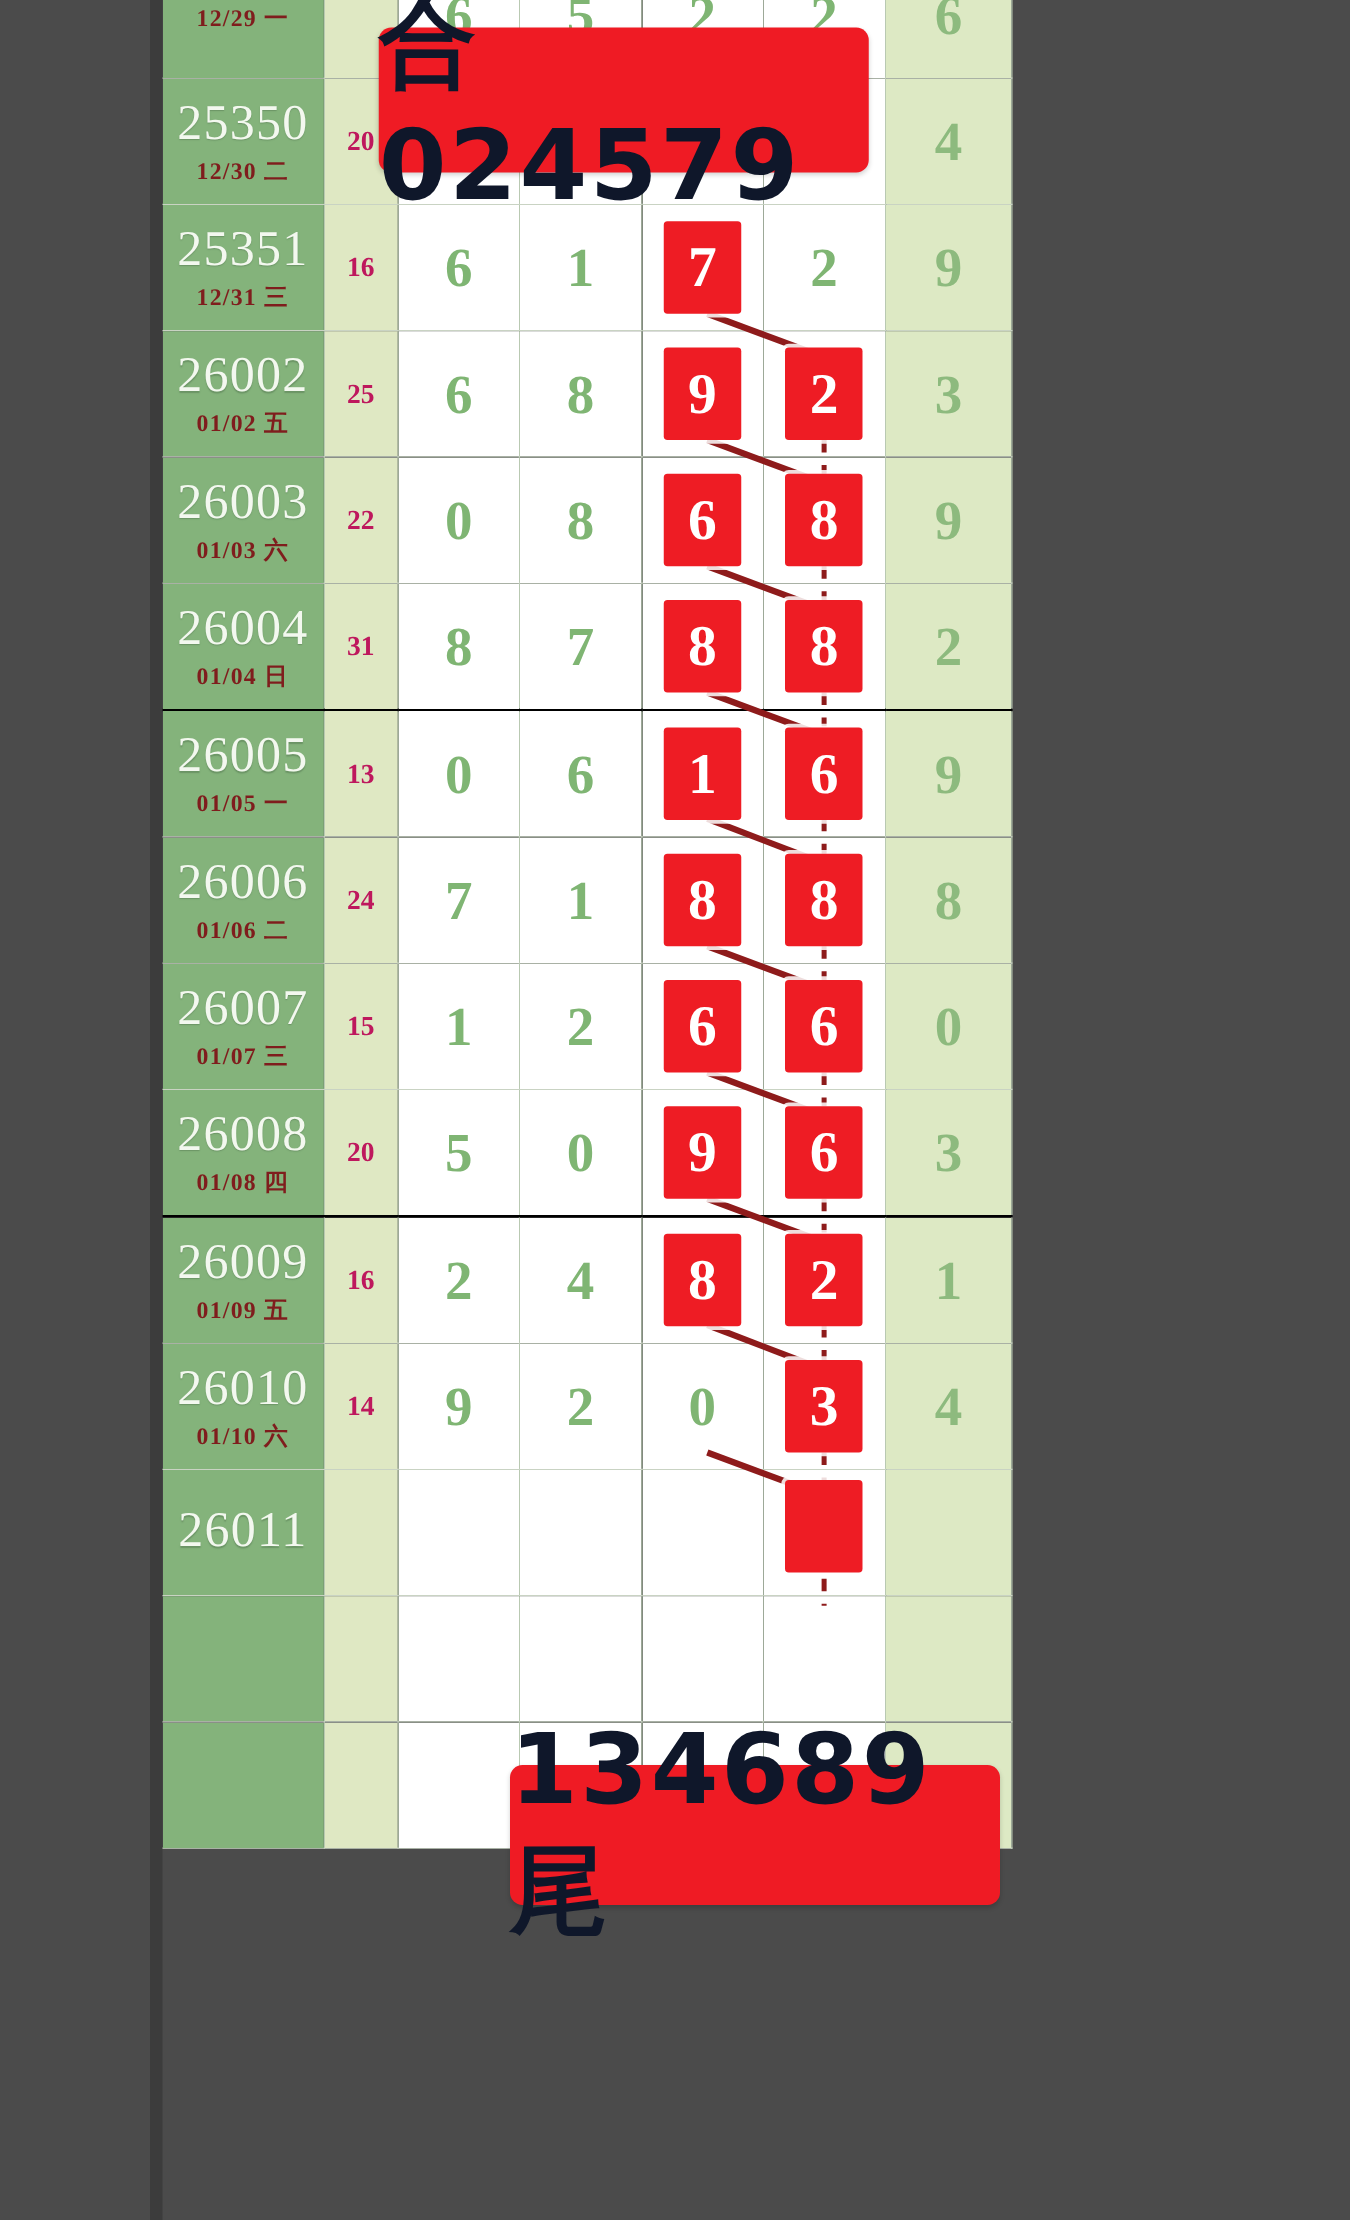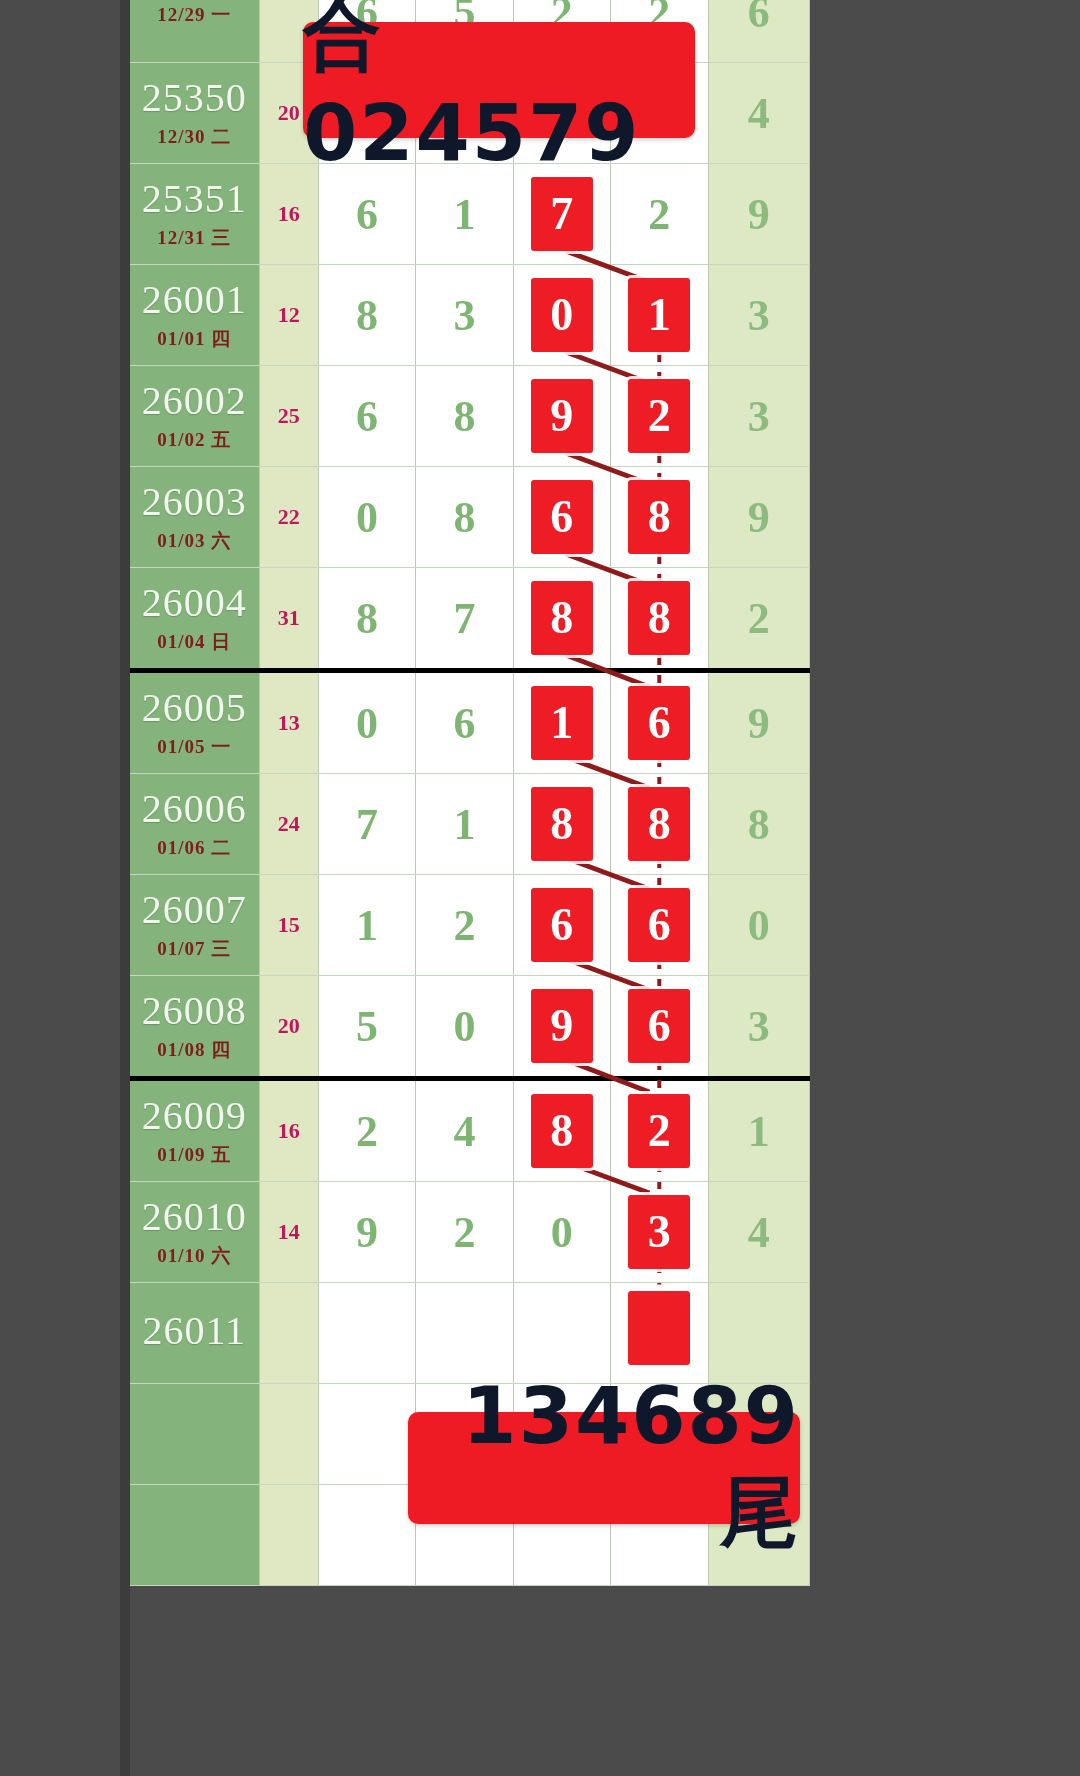--- a/index.html
+++ b/index.html
@@ -21,21 +21,21 @@
   }
   .table td{
     padding:0;margin:0;
     border-right:1px solid #b9c9b2;
     border-bottom:1px solid #c9d3c3;
     vertical-align:middle;
     text-align:center;
     height:100px;
     position:relative;
   }
-  tr.grp td{border-bottom:5px solid #000000;margin-left:24px;}
+  tr.grp td{border-bottom:2px solid #000000;margin-left:24px;}
 
   .c-issue{
     width:128px;background:#84b37b;color:#f3f8ef;
     border-right:1px solid #9cc194;
   }
   .c-issue .no{
     font-size:40px;font-weight:normal;letter-spacing:1px;
     line-height:1.05;text-shadow:0 1px 1px rgba(60,90,60,.35);
   }
   .c-issue .dt{
@@ -79,21 +79,21 @@
     border-radius:10px;
     font-family:"DejaVu Sans","Liberation Sans",sans-serif;
     font-weight:bold;
     display:flex;align-items:center;justify-content:center;
     box-shadow:0 2px 4px rgba(0,0,0,.18);
   }
   #banner-top{
     left:303px;top:22px;width:392px;height:116px;font-size:78px;letter-spacing:2px;
   }
   #banner-bottom{
-    left:408px;top:1412px;width:392px;height:112px;font-size:78px;letter-spacing:2px;text-align:right;
+    left:408px;top:1412px;width:392px;height:112px;font-size:78px;letter-spacing:2px;
   }
 </style>
 </head>
 <body>
 
 <div id="stage">
 
   <div class="edge-left"></div>
 
   <table class="table" id="lottery-table">
@@ -126,32 +126,20 @@
           <td class="c-issue">
             <div class="no">25351</div>
             <div class="dt">12/31 三</div>
           </td>
           <td class="c-sum">16</td>
           <td class="c-d">6</td>
           <td class="c-d">1</td>
           <td class="c-d"><span class="chip" id="chip-2-2">7</span></td>
           <td class="c-d">2</td>
           <td class="c-last">9</td>
-        </tr>
-        <tr>
-          <td class="c-issue">
-            <div class="no">26001</div>
-            <div class="dt">01/01 四</div>
-          </td>
-          <td class="c-sum">12</td>
-          <td class="c-d">8</td>
-          <td class="c-d">3</td>
-          <td class="c-d"><span class="chip" id="chip-3-2">0</span></td>
-          <td class="c-d"><span class="chip" id="chip-3-3">1</span></td>
-          <td class="c-last">3</td>
         </tr>
         <tr>
           <td class="c-issue">
             <div class="no">26002</div>
             <div class="dt">01/02 五</div>
           </td>
           <td class="c-sum">25</td>
           <td class="c-d">6</td>
           <td class="c-d">8</td>
           <td class="c-d"><span class="chip" id="chip-4-2">9</span></td>

